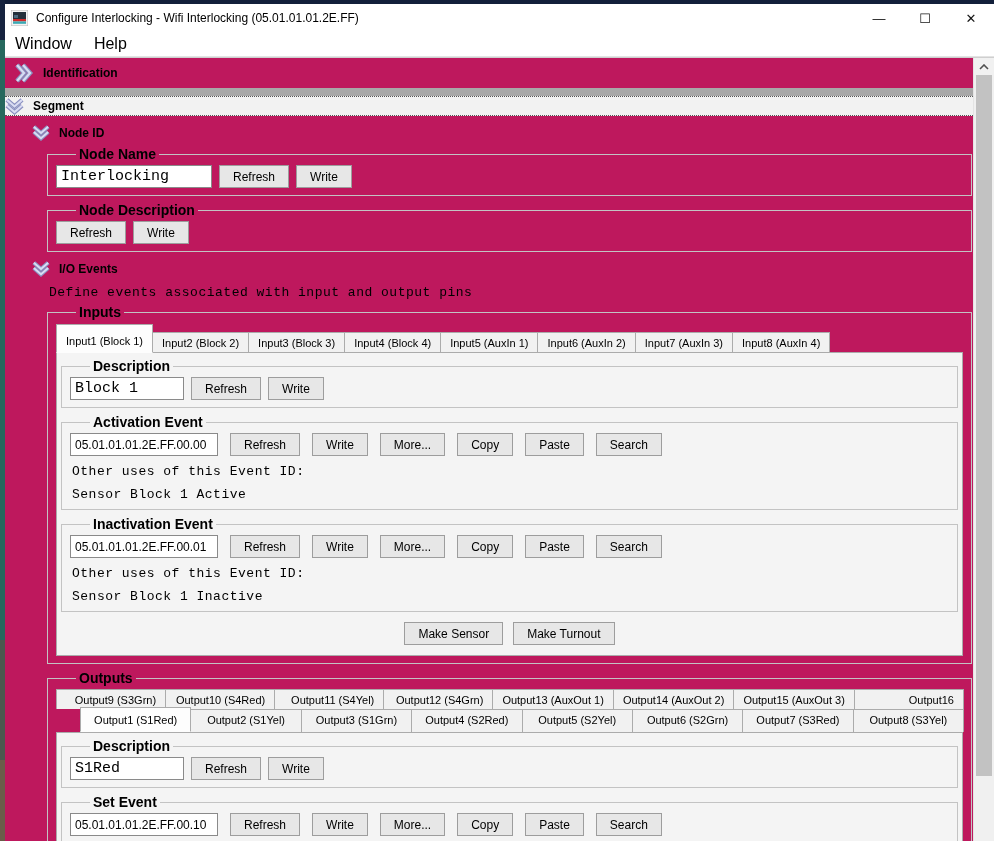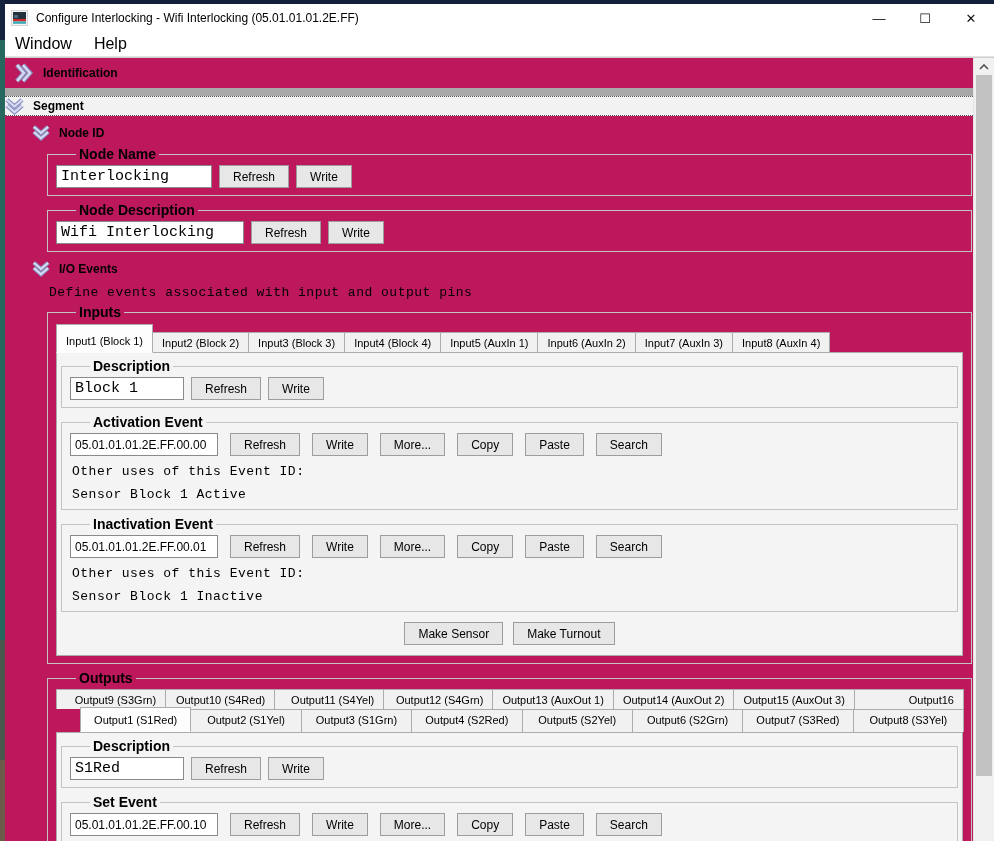--- a/index.html
+++ b/index.html
@@ -157,21 +157,20 @@
             <div class="frow gap7">
               <input class="tin mono w-nodename" value="Interlocking" style="">
               <button class="btn">Refresh</button>
               <button class="btn">Write</button>
             </div>
           </fieldset>
 
           <fieldset>
             <legend>Node Description</legend>
             <div class="frow gap7">
-              <input class="tin mono w-nodedesc" value="Wifi Interlocking" style="">
               <button class="btn">Refresh</button>
               <button class="btn">Write</button>
             </div>
           </fieldset>
 
           <div class="hdr-row hdr-sub">
             <svg class="chev" width="18" height="17" viewBox="0 0 20 19">
                 <use href="#chevdown"></use>
               </svg>
             <span class="hdr-label">I/O Events</span>

